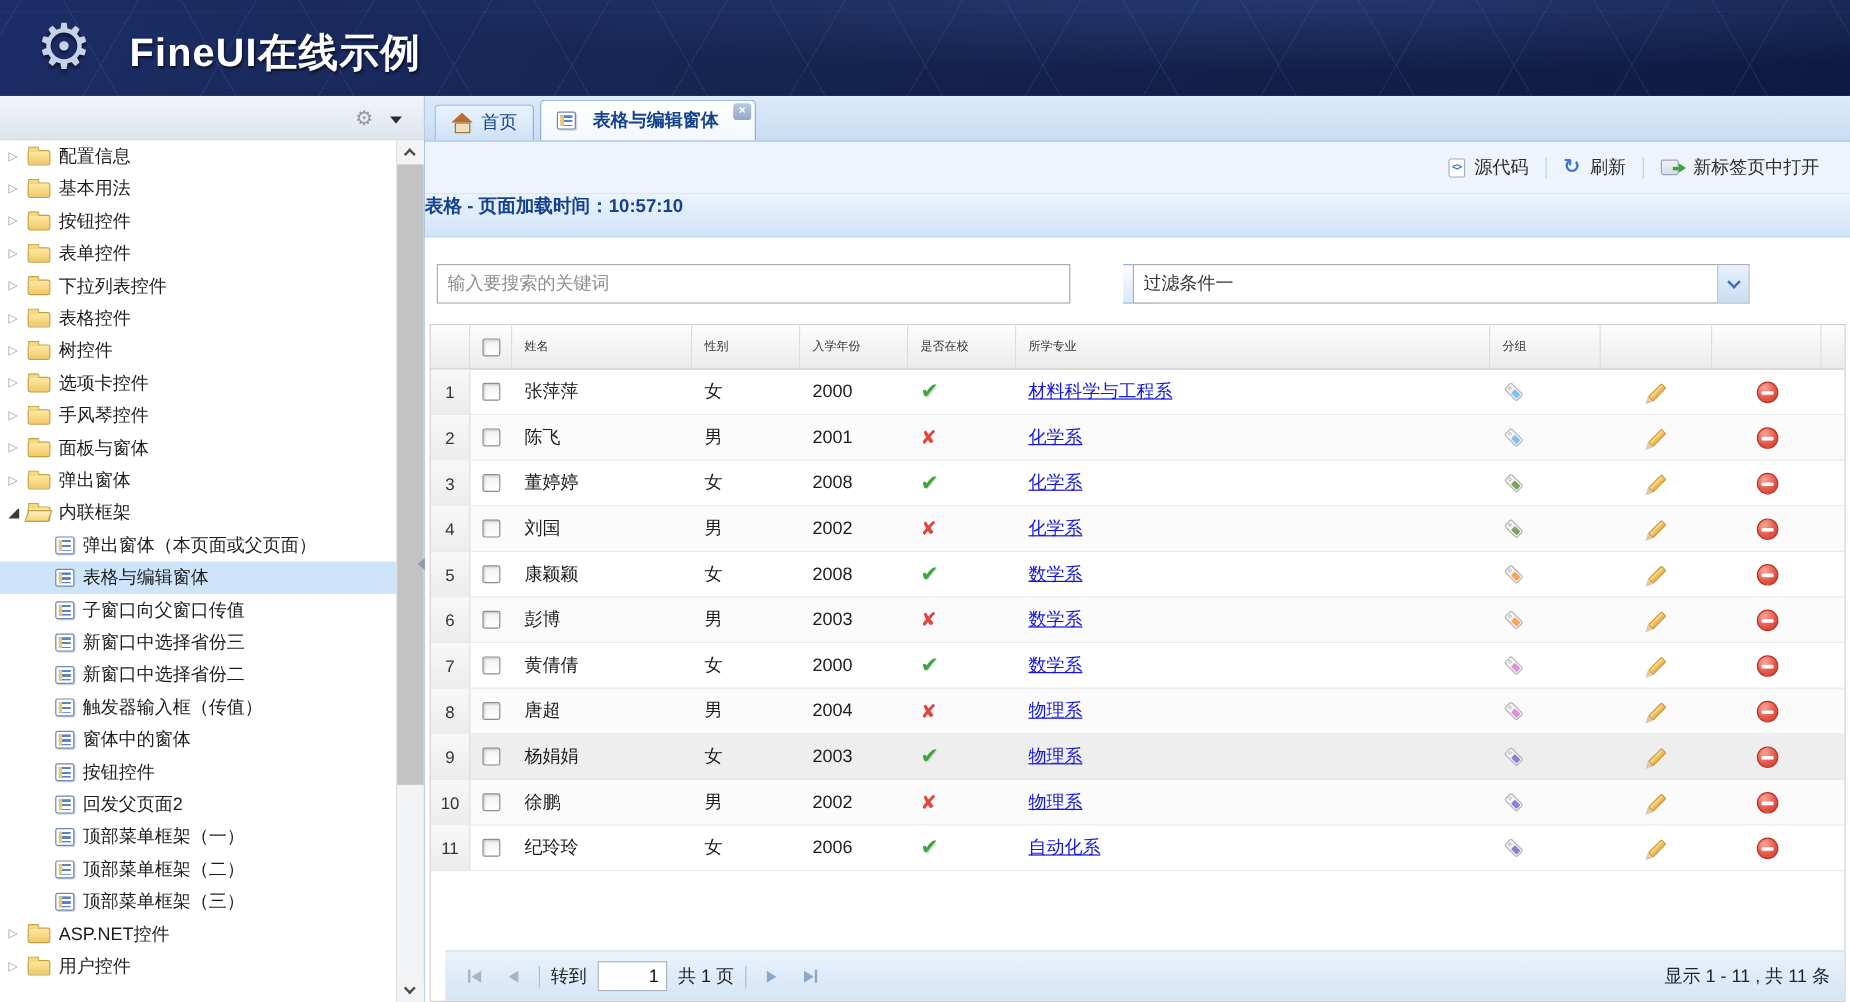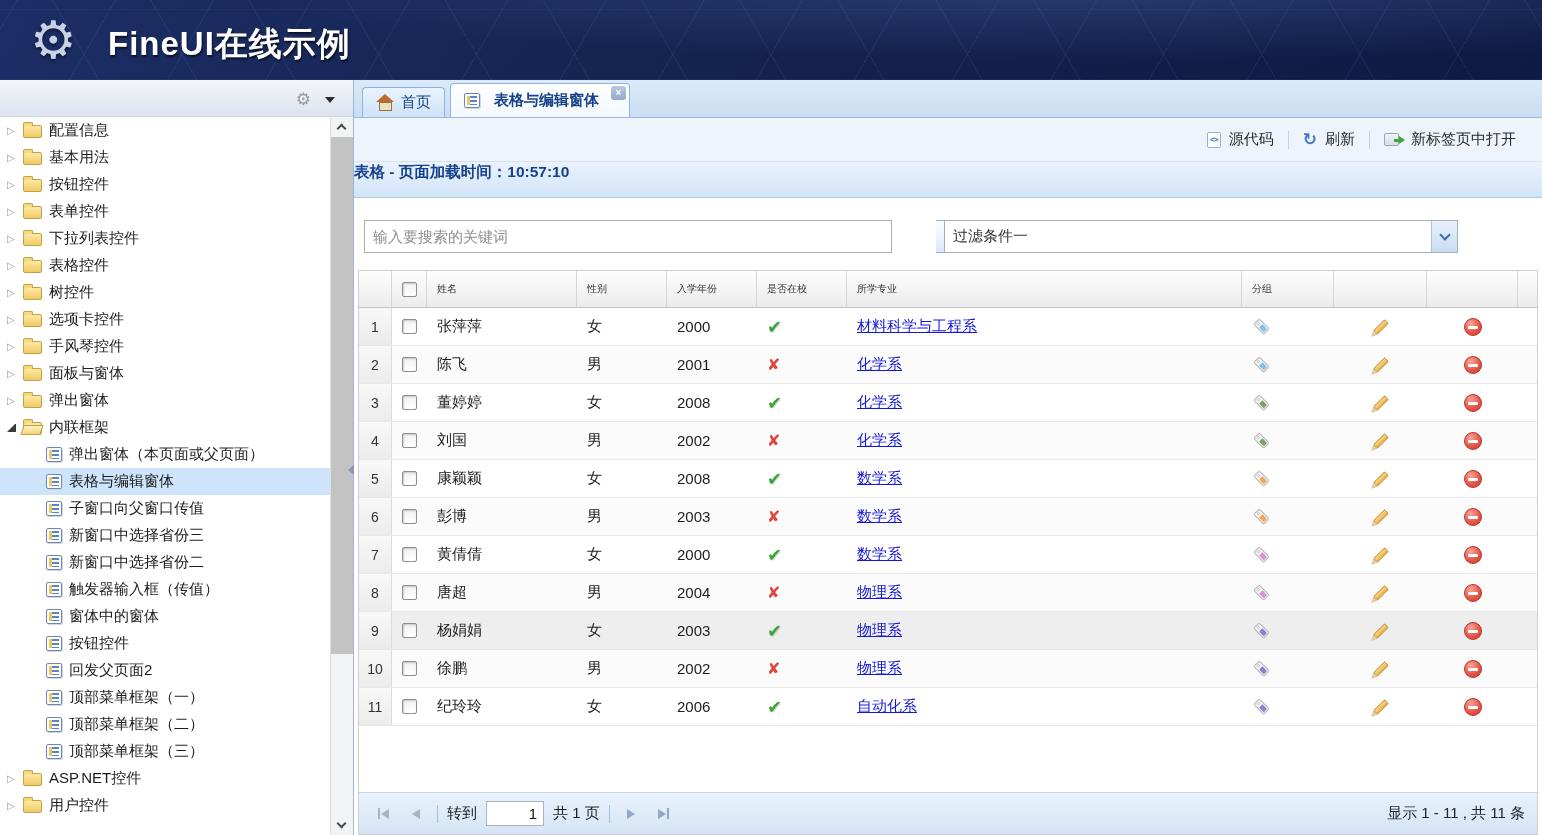--- a/index.html
+++ b/index.html
@@ -166,21 +166,21 @@
     background:linear-gradient(#fbe28a,#eda73f); border:1px solid #c89436; transform:rotate(-45deg); }
   .pencil::before { content:""; position:absolute; left:-7px; top:-1px; width:0; height:0;
     border-right:6px solid #e3c9a2; border-top:3px solid transparent; border-bottom:3px solid transparent; }
   .del-ico { position:relative; width:18px; height:18px; border-radius:50%;
     background:radial-gradient(circle at 35% 28%, #f9a79b, #e4584a 55%, #ce3a2c);
     border:1px solid #b93224; cursor:pointer; }
   .del-ico::after { content:""; position:absolute; left:3px; right:3px; top:7px; height:3px;
     background:#fff; border-radius:1px; }
 
   
-  .pager { position:absolute; left:0; right:0; bottom:0; height:42px;
+  .pager { position:absolute; left:12px; right:0; bottom:0; height:42px;
     background:linear-gradient(#e9f2fc,#d5e4f5); border-top:1px solid #c6d7ec;
     display:flex; align-items:center; padding:0 12px; gap:9px; font-size:15px; color:#1d1d1d; }
   .pg-ico { display:flex; align-items:center; gap:1px; width:24px; justify-content:center; cursor:pointer; }
   .bar { width:2px; height:11px; background:#a9b4c2; }
   .tri-l { width:0; height:0; border-top:5.5px solid transparent; border-bottom:5.5px solid transparent; border-right:8px solid #a9b4c2; }
   .tri-r { width:0; height:0; border-top:5.5px solid transparent; border-bottom:5.5px solid transparent; border-left:8px solid #8fa8c8; }
   .tri-r + .bar, .pg-last .bar { background:#8fa8c8; }
   .pg-sep { width:1px; height:18px; background:#9fc0e0; }
   .pg-input { width:58px; height:25px; border:1px solid #a9b4c2; font-size:15px;
     text-align:right; padding-right:6px; color:#111; }

